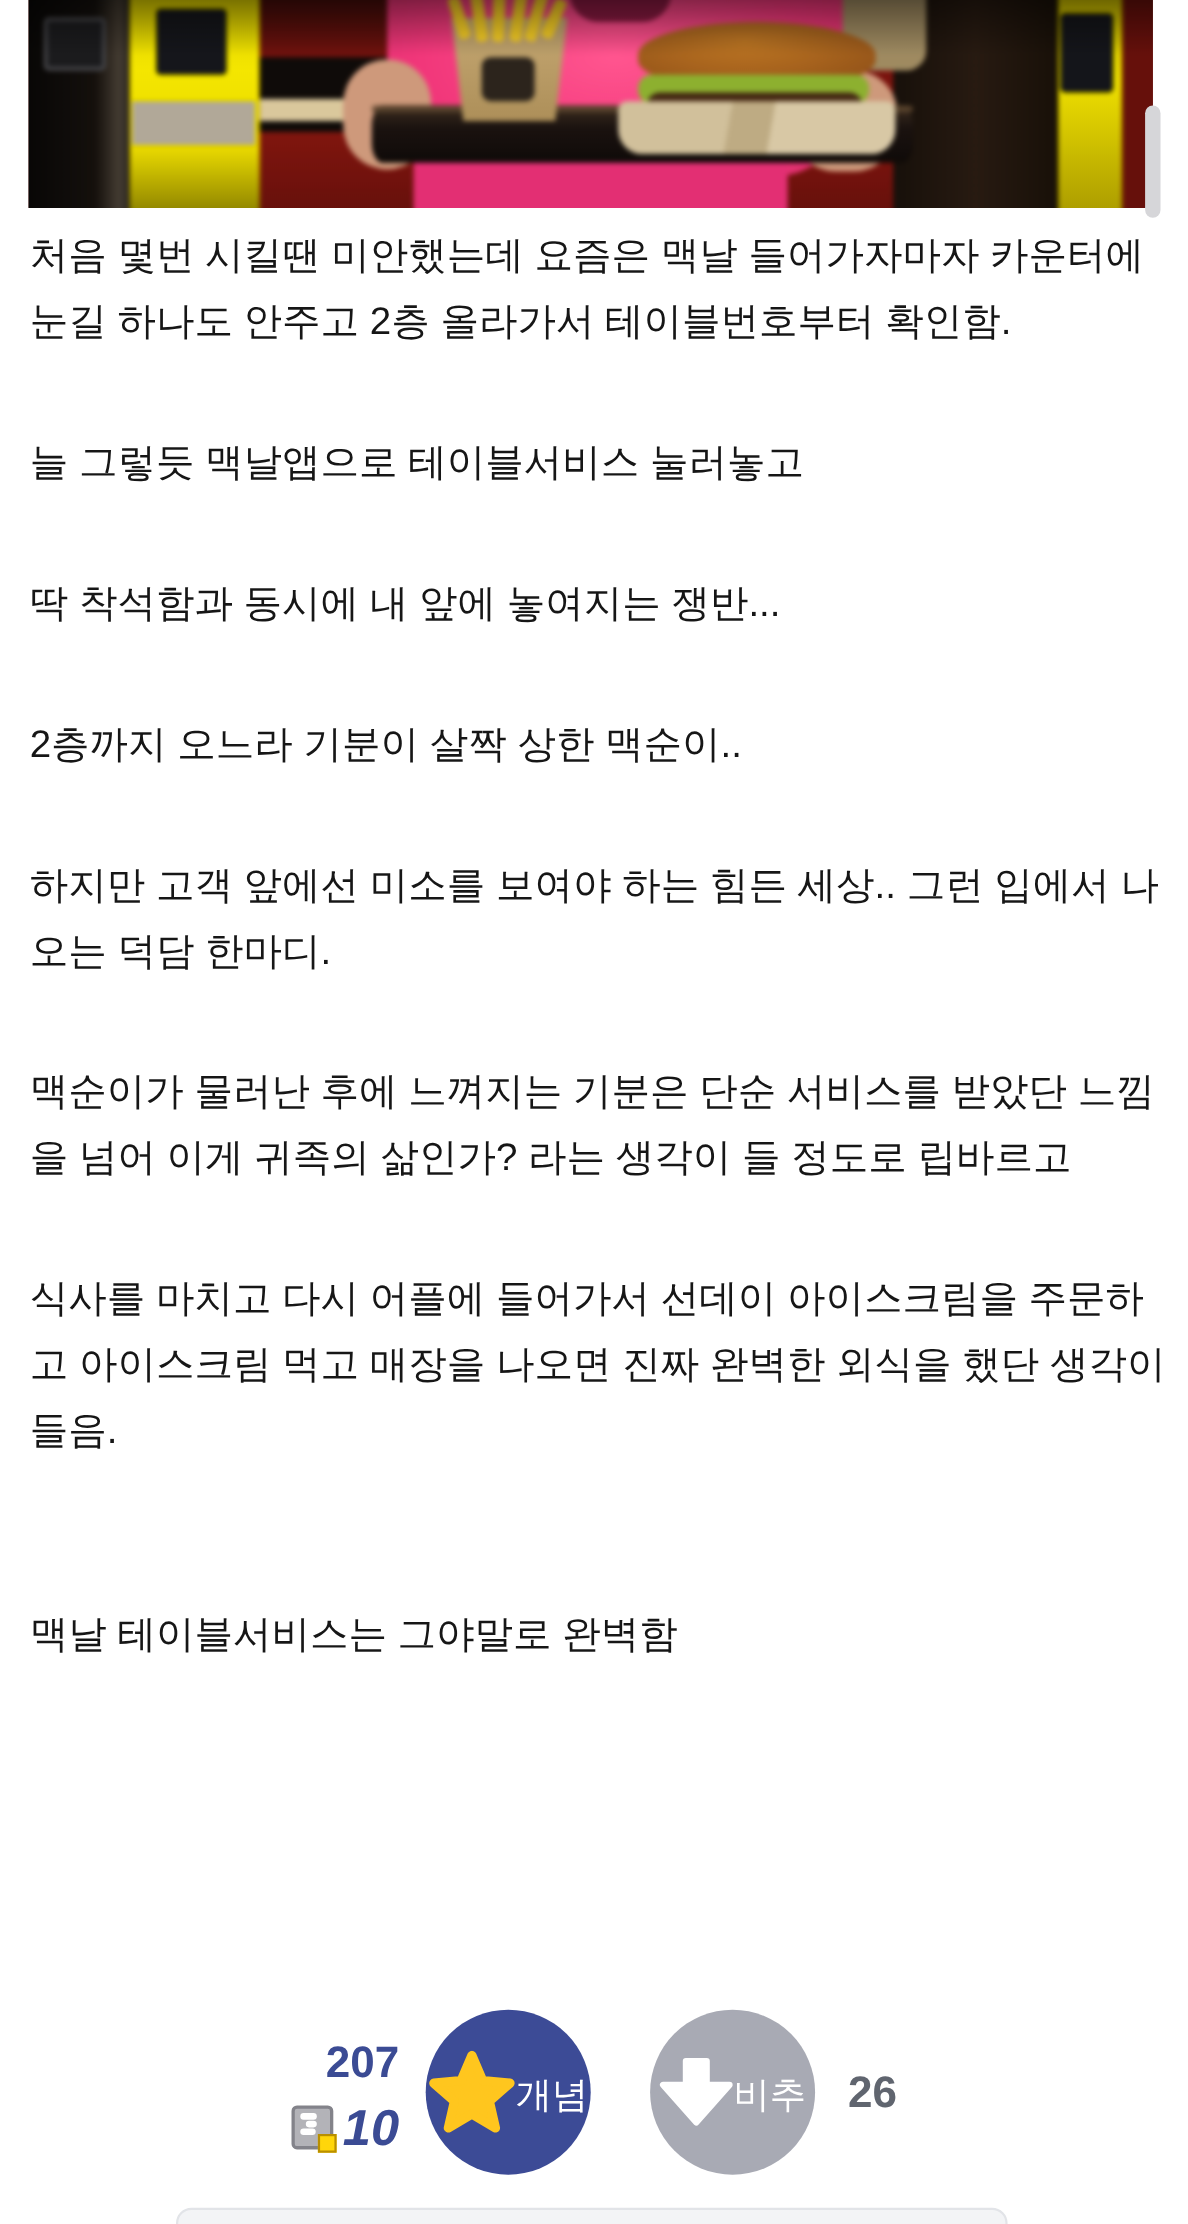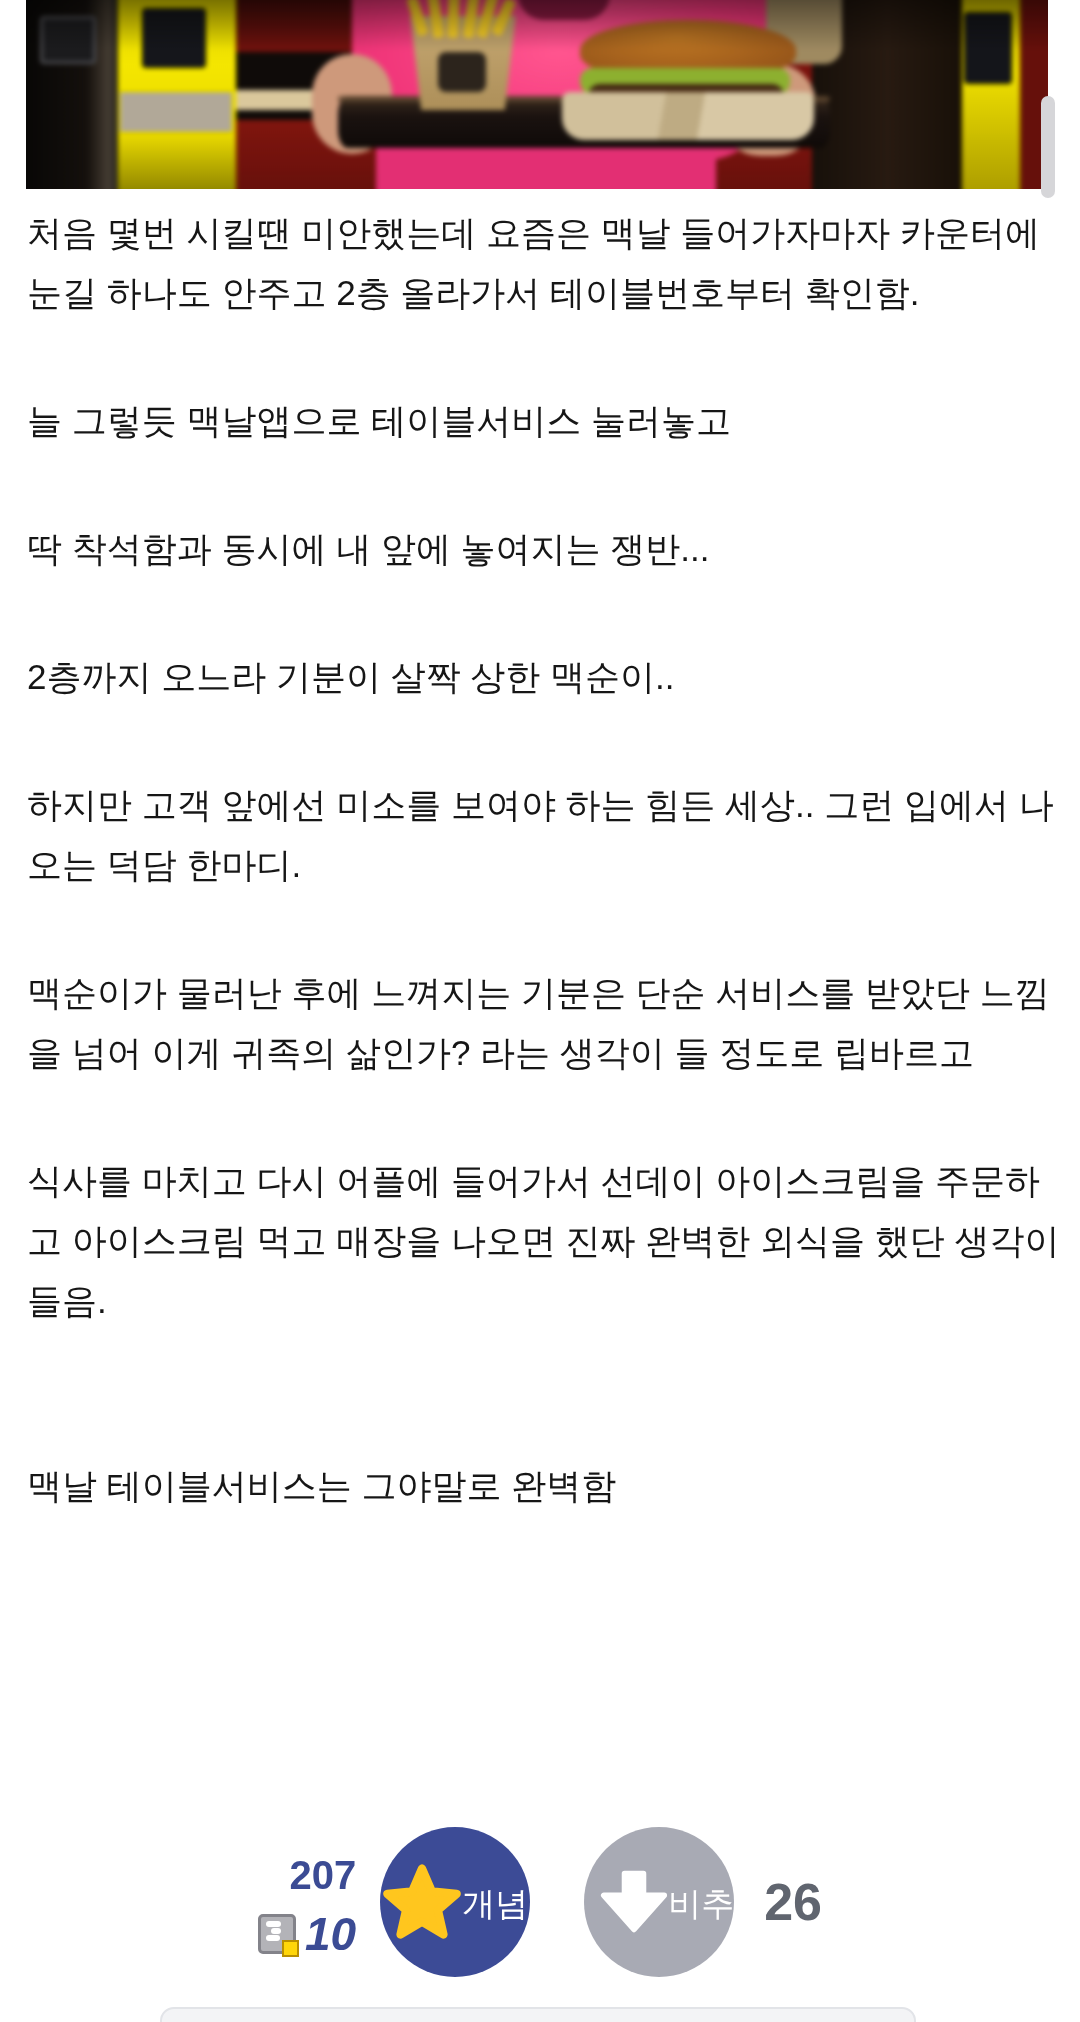--- a/index.html
+++ b/index.html
@@ -54,22 +54,22 @@
   
   .vote-row{position:absolute;left:0;top:1827px;width:1080px;height:150px;display:flex;justify-content:center;align-items:center;}
   .vote-score{display:flex;flex-direction:column;align-items:flex-end;margin-right:24px;}
   .score-main{font-size:40px;font-weight:bold;line-height:54px;}
   .score-sub{display:flex;align-items:center;margin-top:9px;font-style:italic;}
   .badge-icon{position:relative;width:32px;height:34px;background:#b3b3b8;border:3px solid #83838a;border-radius:5px;margin-right:9px;}
   .badge-chip{position:absolute;right:-6px;bottom:-6px;width:13px;height:13px;background:#ffd60a;border:2px solid #b98f00;}
   .score-sub-num{font-size:46px;font-weight:bold;line-height:46px;}
   .vote-btn{width:150px;height:150px;border-radius:50%;display:flex;flex-direction:row;align-items:center;justify-content:center;border:none;padding:0;cursor:pointer;}
   .vote-btn .vlabel{font-size:33px;color:#fff;line-height:34px;margin-top:3px;}
-  .btn-down{margin-left:54px;justify-content:flex-end;}
-  .down-count{font-size:52px;font-weight:bold;margin-left:30px;}
+  .btn-down{margin-left:54px;}
+  .down-count{font-size:40px;font-weight:bold;margin-left:30px;}
 
   
   .comment-box{position:absolute;left:160px;top:2007px;width:756px;height:60px;background:#f3f4f6;border:2px solid #e2e4e8;border-radius:14px;box-sizing:border-box;}
 </style>
 </head>
 <body>
 
 <div class="page">
 
   <div class="photo">

